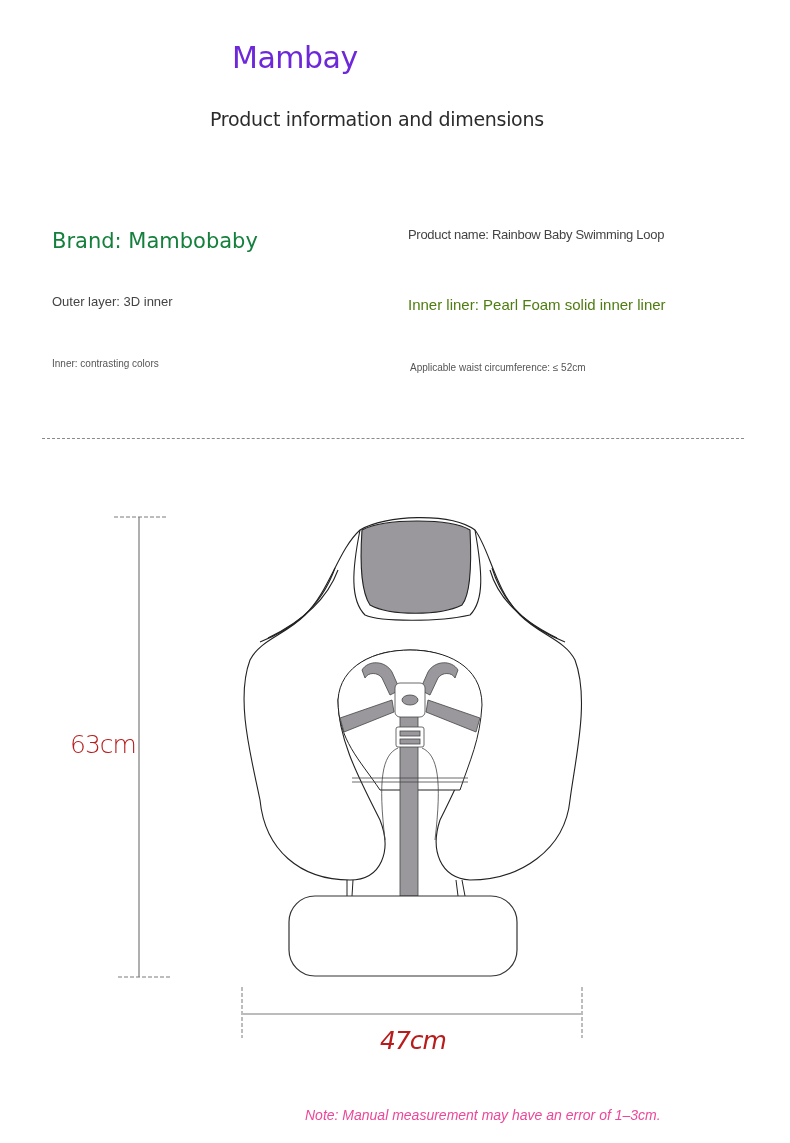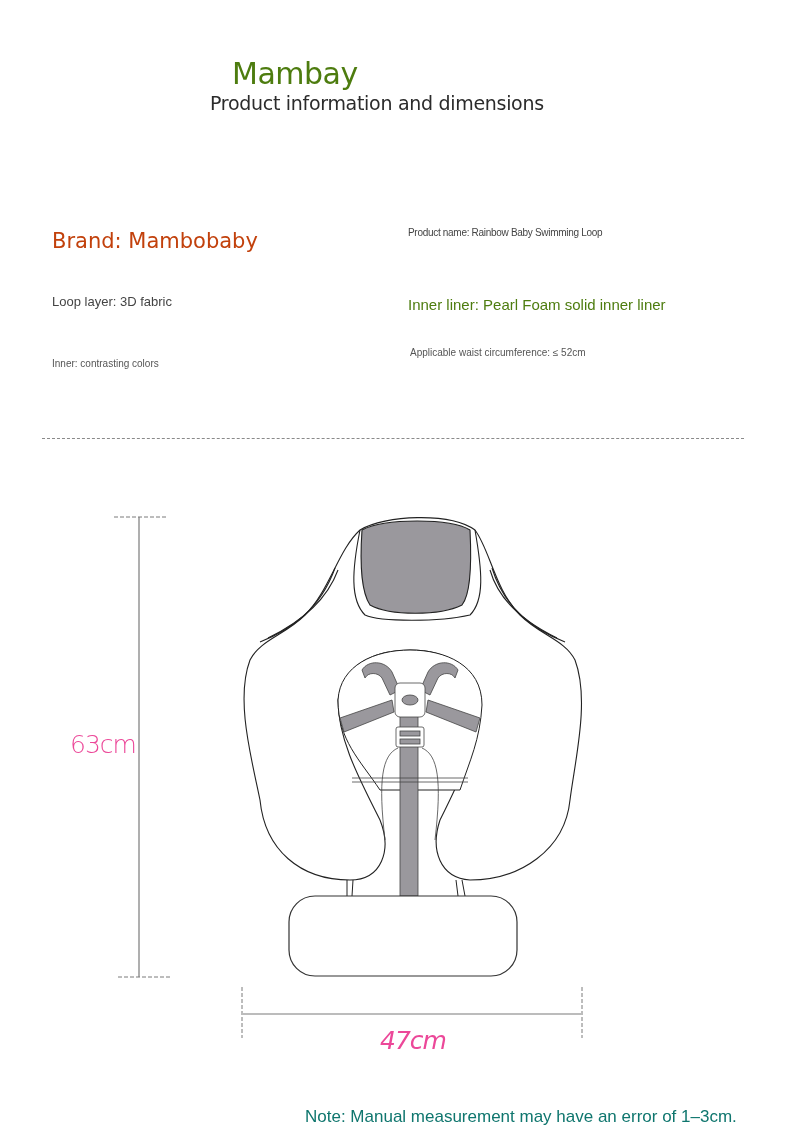--- a/index.html
+++ b/index.html
@@ -1,42 +1,42 @@
 <!DOCTYPE html>
 <html><head>
 <meta charset="utf-8">
 <style>
   html, body { margin: 0; padding: 0; background: #ffffff; }
   body { width: 790px; height: 1143px; position: relative; overflow: hidden;
          font-family: "Liberation Sans", "DejaVu Sans", sans-serif; color: #333; }
   .abs { position: absolute; white-space: nowrap; }
-  .brand-title { left: 232px; top: 40px; font-size: 30px; color: #4d7c0f; font-family: "DejaVu Sans", sans-serif; letter-spacing: -0.5px; margin-top: 16px; }
-  .subtitle { left: 210px; top: 92px; font-size: 19px; color: #2b2b2b; font-family: "DejaVu Sans", sans-serif; letter-spacing: -0.3px; }
-  .spec-brand { left: 52px; top: 229px; font-size: 21px; color: #c2410c; font-family: "DejaVu Sans", sans-serif; }
-  .spec-name { left: 408px; top: 227px; font-size: 10px; color: #444; letter-spacing: -0.3px; }
+  .brand-title { left: 232px; top: 40px; font-size: 30px; color: #6d28d9; font-family: "DejaVu Sans", sans-serif; letter-spacing: -0.5px; }
+  .subtitle { left: 210px; top: 108px; font-size: 19px; color: #2b2b2b; font-family: "DejaVu Sans", sans-serif; letter-spacing: -0.3px; }
+  .spec-brand { left: 52px; top: 229px; font-size: 21px; color: #15803d; font-family: "DejaVu Sans", sans-serif; }
+  .spec-name { left: 408px; top: 227px; font-size: 13px; color: #444; letter-spacing: -0.3px; }
   .spec-outer { left: 52px; top: 294px; font-size: 13px; color: #444; }
   .spec-inner { left: 408px; top: 296px; font-size: 15px; color: #4d7c0f; }
   .spec-color { left: 52px; top: 358px; font-size: 10px; color: #555; }
-  .spec-waist { left: 410px; top: 347px; font-size: 10px; color: #555; }
+  .spec-waist { left: 410px; top: 362px; font-size: 10px; color: #555; }
   .divider { left: 42px; top: 438px; width: 702px; height: 0; border-top: 1px dashed #8a8a8a; }
-  .dim-label { font-size: 25px; color: #ec4899; font-family: "DejaVu Sans", sans-serif; font-weight: 300; letter-spacing: -1px; }
+  .dim-label { font-size: 25px; color: #b91c1c; font-family: "DejaVu Sans", sans-serif; font-weight: 300; letter-spacing: -1px; }
   .dim-h { left: 70px; top: 730px; }
   .dim-w { left: 380px; top: 1026px; font-style: italic; }
-  .note { left: 305px; top: 1107px; font-size: 17px; color: #0f766e; }
+  .note { left: 305px; top: 1107px; font-size: 14px; color: #ec4899; font-style: italic; }
   svg.drawing { position: absolute; left: 0; top: 0; }
 </style>
 </head>
 <body>
 
 <div class="abs brand-title">Mambay</div>
 <div class="abs subtitle">Product information and dimensions</div>
 
 <div class="abs spec-brand">Brand: Mambobaby</div>
 <div class="abs spec-name">Product name: Rainbow Baby Swimming Loop</div>
-<div class="abs spec-outer">Loop layer: 3D fabric</div>
+<div class="abs spec-outer">Outer layer: 3D inner</div>
 <div class="abs spec-inner">Inner liner: Pearl Foam solid inner liner</div>
 <div class="abs spec-color">Inner: contrasting colors</div>
 <div class="abs spec-waist">Applicable waist circumference: ≤ 52cm</div>
 
 <div class="abs divider"></div>
 
 <svg class="drawing" width="790" height="1143" viewBox="0 0 790 1143">
 
   <g stroke="#7a7a7a" fill="none">
     <line x1="114" y1="517" x2="166" y2="517" stroke-dasharray="4,2"></line>

